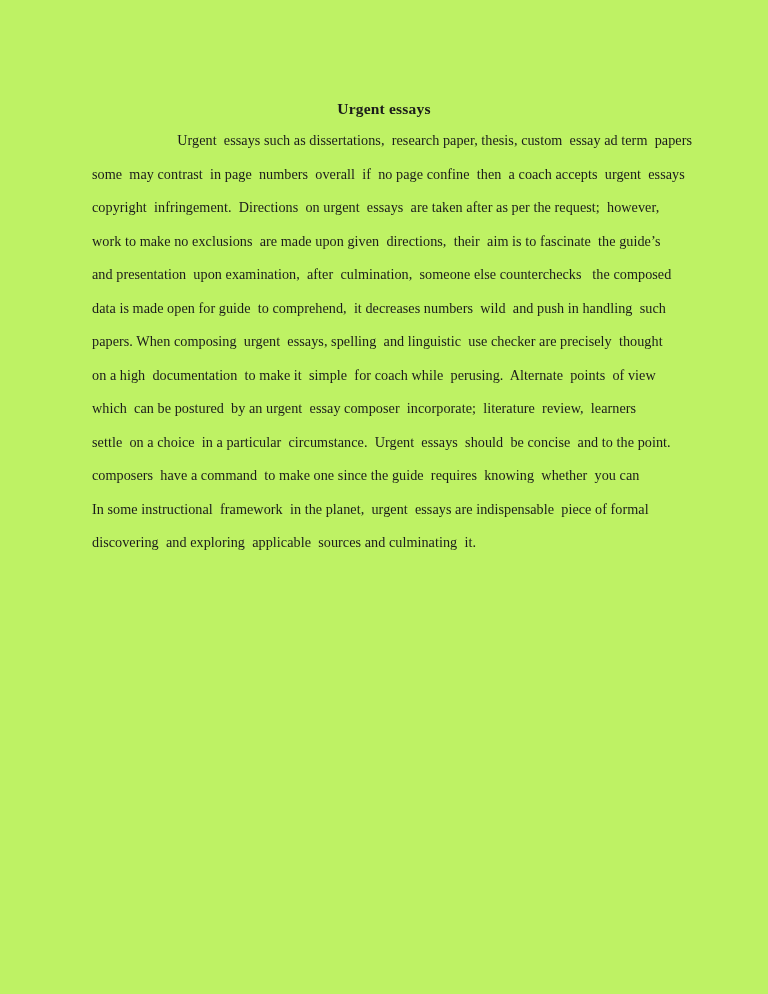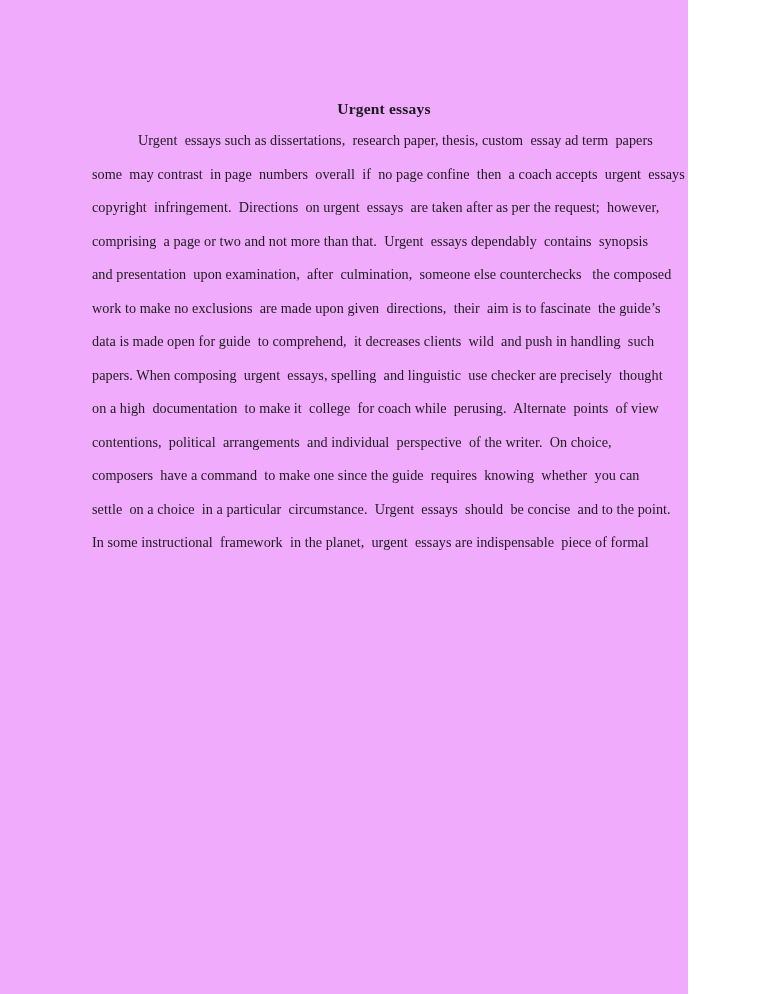--- a/index.html
+++ b/index.html
@@ -7,23 +7,23 @@
     padding: 0;
     background: #ffffff;
   }
   body {
     font-family: "Liberation Serif", "DejaVu Serif", serif;
     color: #1b1b1b;
     -webkit-font-smoothing: antialiased;
   }
   .page {
     position: relative;
-    width: 688px;
+    width: 768px;
     height: 994px;
-    background: #f0abfc;
+    background: #bef264;
     overflow: hidden;
     box-sizing: border-box;
   }
   .doc-title {
     position: absolute;
     top: 89px;
     left: 0;
     width: 768px;
     text-align: center;
     font-size: 15.5px;
@@ -42,38 +42,39 @@
     font-size: 14.2px;
     line-height: 33.5px;
     height: 33.5px;
     color: #1b1b1b;
     white-space: pre;
     letter-spacing: 0.05px;
     text-align: left;
   }
   .doc-line.indent {
     text-indent: 46px;
+    text-align: right;
   }
 </style>
 </head>
 <body>
 
 <div class="page">
 
   <h1 class="doc-title">Urgent essays</h1>
 
   <div class="body-block">
       <div class="doc-line indent">Urgent  essays such as dissertations,  research paper, thesis, custom  essay ad term  papers</div>
       <div class="doc-line">some  may contrast  in page  numbers  overall  if  no page confine  then  a coach accepts  urgent  essays</div>
       <div class="doc-line">copyright  infringement.  Directions  on urgent  essays  are taken after as per the request;  however,</div>
-      <div class="doc-line">comprising  a page or two and not more than that.  Urgent  essays dependably  contains  synopsis</div>
+      <div class="doc-line">work to make no exclusions  are made upon given  directions,  their  aim is to fascinate  the guide’s</div>
       <div class="doc-line">and presentation  upon examination,  after  culmination,  someone else counterchecks   the composed</div>
-      <div class="doc-line">work to make no exclusions  are made upon given  directions,  their  aim is to fascinate  the guide’s</div>
-      <div class="doc-line">data is made open for guide  to comprehend,  it decreases clients  wild  and push in handling  such</div>
+      <div class="doc-line">data is made open for guide  to comprehend,  it decreases numbers  wild  and push in handling  such</div>
       <div class="doc-line">papers. When composing  urgent  essays, spelling  and linguistic  use checker are precisely  thought</div>
-      <div class="doc-line">on a high  documentation  to make it  college  for coach while  perusing.  Alternate  points  of view</div>
-      <div class="doc-line">contentions,  political  arrangements  and individual  perspective  of the writer.  On choice,</div>
+      <div class="doc-line">on a high  documentation  to make it  simple  for coach while  perusing.  Alternate  points  of view</div>
+      <div class="doc-line">which  can be postured  by an urgent  essay composer  incorporate;  literature  review,  learners</div>
+      <div class="doc-line">settle  on a choice  in a particular  circumstance.  Urgent  essays  should  be concise  and to the point.</div>
       <div class="doc-line">composers  have a command  to make one since the guide  requires  knowing  whether  you can</div>
-      <div class="doc-line">settle  on a choice  in a particular  circumstance.  Urgent  essays  should  be concise  and to the point.</div>
       <div class="doc-line">In some instructional  framework  in the planet,  urgent  essays are indispensable  piece of formal</div>
+      <div class="doc-line">discovering  and exploring  applicable  sources and culminating  it.</div>
     </div>
 
 </div>
 
 </body></html>

